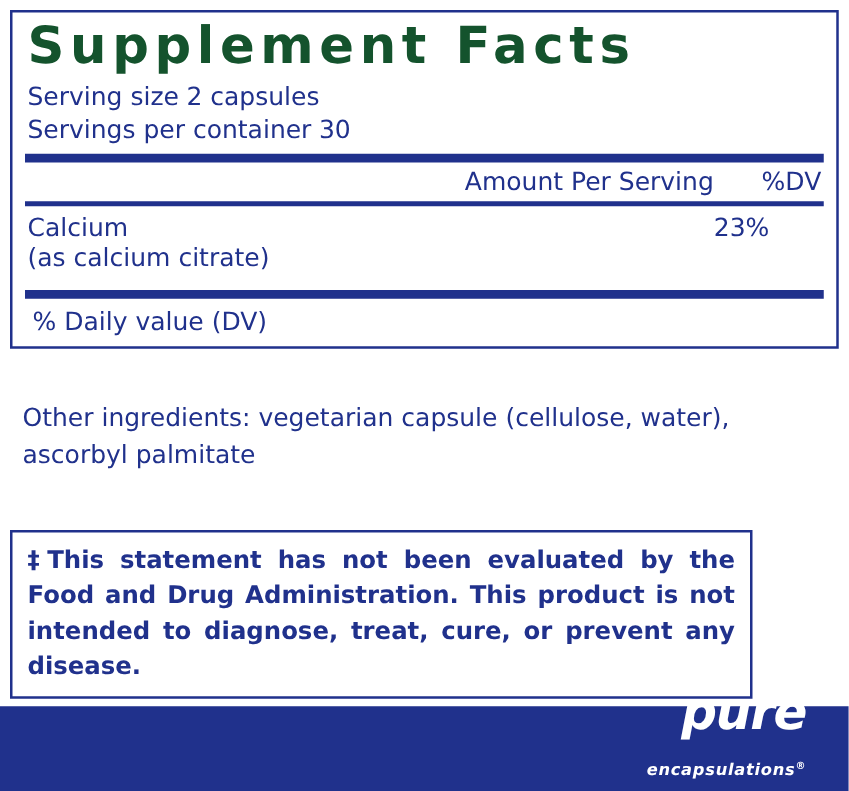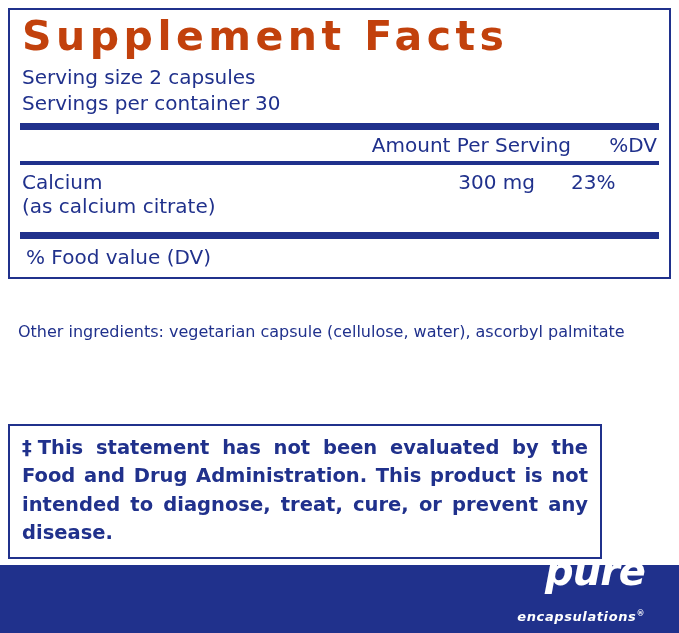--- a/index.html
+++ b/index.html
@@ -31,21 +31,21 @@
     border: 2px solid #20318c;
     padding: 4px 10px 6px 10px;
     background: #ffffff;
   }
 
   .sf-title {
     font-size: 41px;
     font-weight: bold;
     letter-spacing: 4.5px;
     line-height: 1.12;
-    color: #c2410c;
+    color: #14532d;
     white-space: nowrap;
     margin: 0 0 4px 2px;
   }
 
   .sf-serving {
     font-size: 20px;
     line-height: 1.32;
     color: #20318c;
     margin-left: 2px;
   }
@@ -102,21 +102,21 @@
     font-size: 20px;
     padding: 6px 2px 2px 6px;
   }
 
   
   .other-ing {
     position: absolute;
     left: 18px;
     top: 320px;
     width: 640px;
-    font-size: 16px;
+    font-size: 20px;
     line-height: 1.45;
     color: #20318c;
   }
 
   
   .disclaimer {
     position: absolute;
     left: 8px;
     top: 424px;
     width: 594px;
@@ -186,28 +186,27 @@
 
     <div class="sf-head-row">
       <span class="sf-head-aps">Amount Per Serving</span>
       <span class="sf-head-dv">%DV</span>
     </div>
 
     <div class="rule-mid"></div>
 
     <div class="sf-nutrient-row">
       <span class="sf-nut-name">Calcium</span>
-      <span class="sf-nut-amt">300 mg</span>
       <span class="sf-nut-dv">23%</span>
     </div>
     <div class="sf-nut-sub">(as calcium citrate)</div>
 
     <div class="rule-thick"></div>
 
-    <div class="sf-footnote">% Food value (DV)</div>
+    <div class="sf-footnote">% Daily value (DV)</div>
   </div>
 
   <div class="other-ing">Other ingredients: vegetarian capsule (cellulose, water), ascorbyl palmitate</div>
 
   <div class="disclaimer">
     <p>‡This statement has not been evaluated by the Food and Drug Administration. This product is not intended to diagnose, treat, cure, or prevent any disease.</p>
   </div>
 
   <div class="footer-band">
     <div class="brand">

